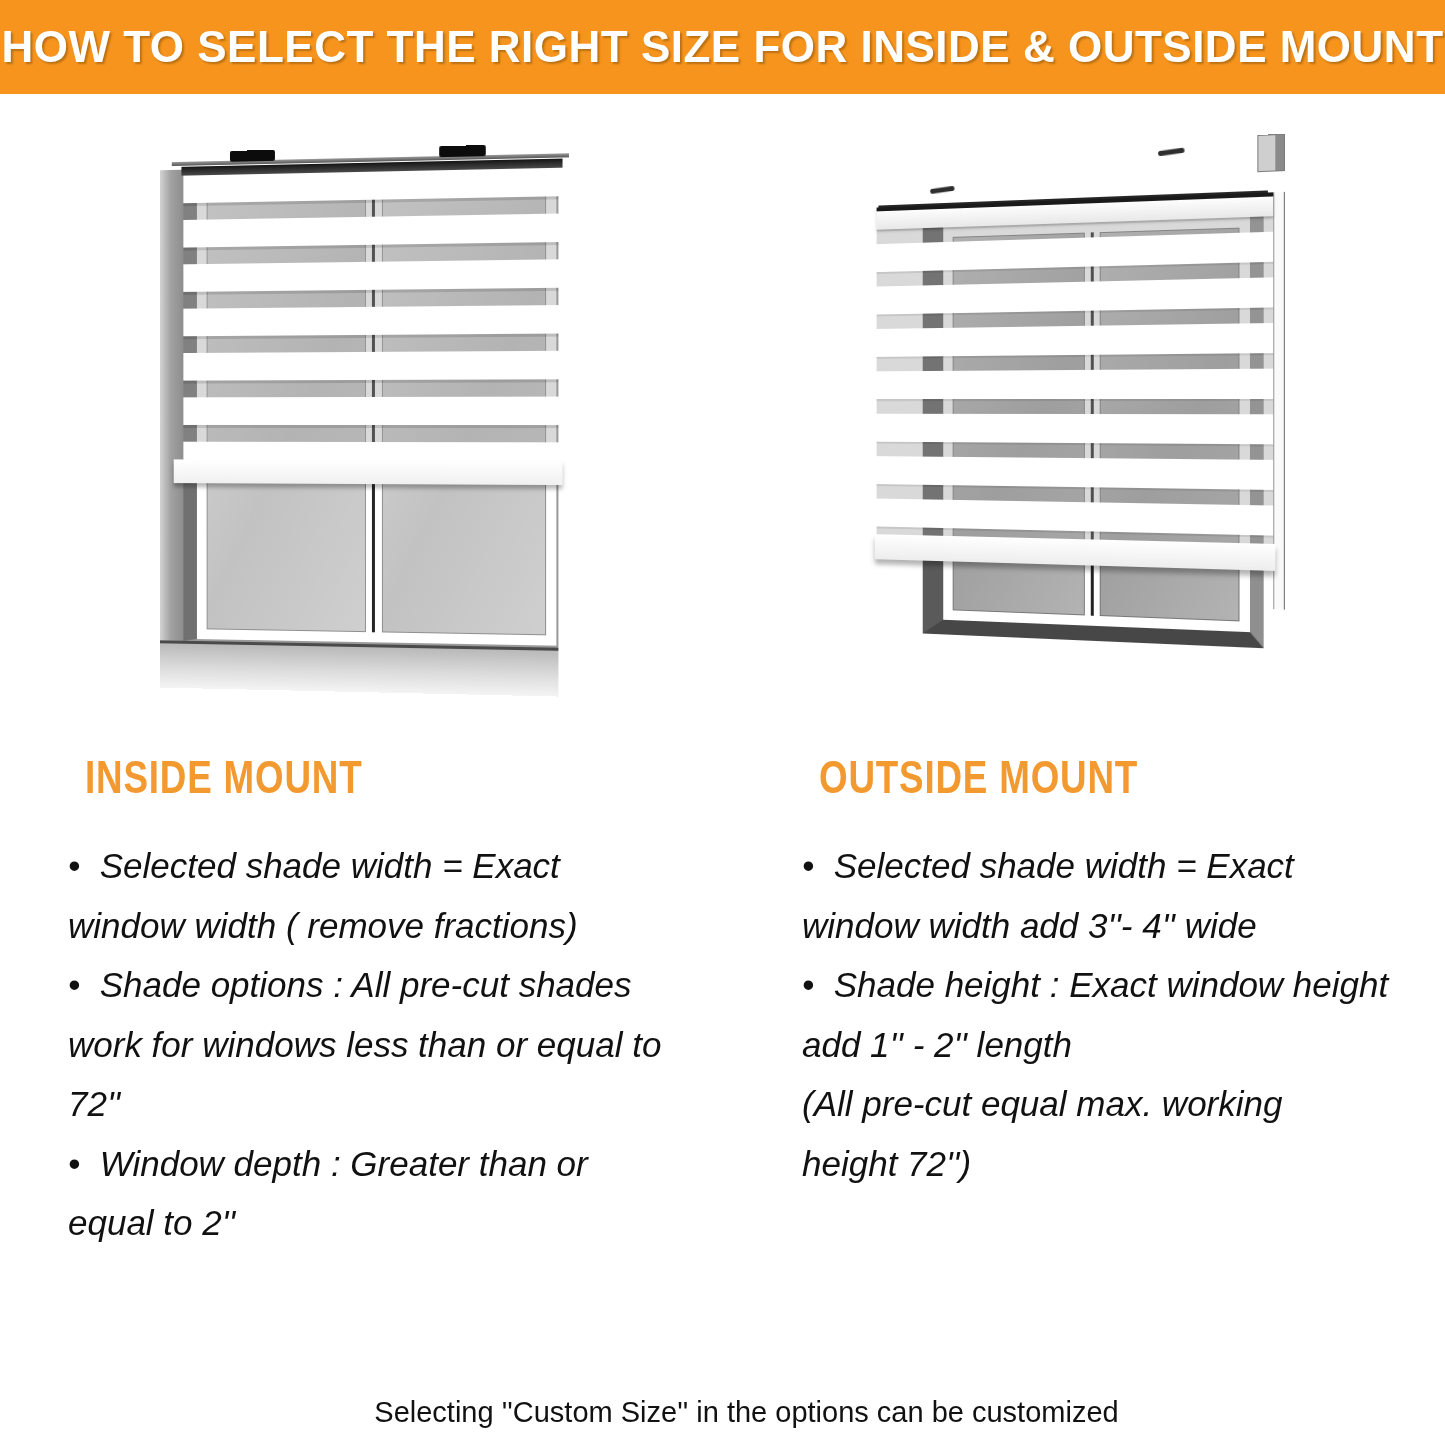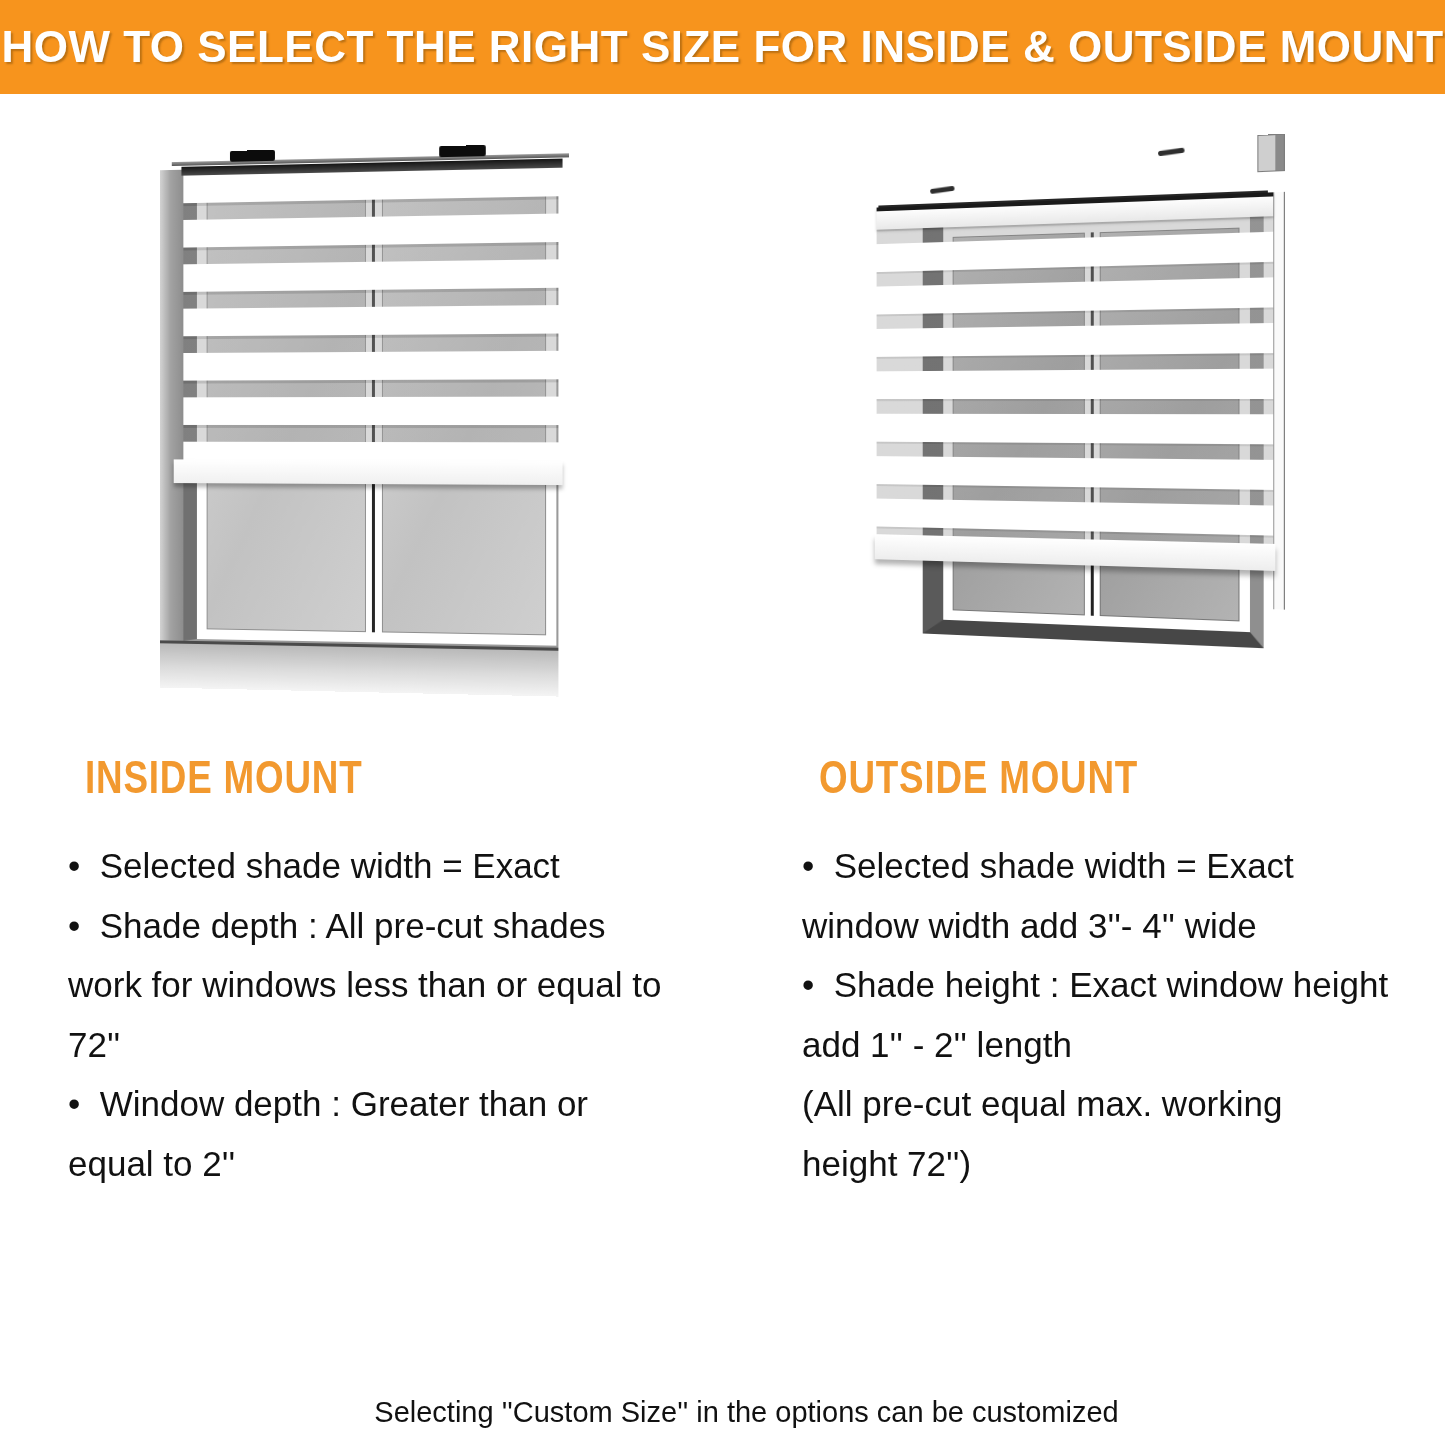--- a/index.html
+++ b/index.html
@@ -93,21 +93,21 @@
   
   .col { position:absolute; top:750px;margin-left:44px; }
   #col-inside  { left:24px;  width:710px; }
   #col-outside { left:758px; width:686px; }
   .col-heading {
     font-size:46px; font-weight:bold; color:#F2992F; letter-spacing:1px;
     white-space:nowrap; transform:scaleX(0.8); transform-origin:left center;
     margin-left:17px;
   }
   .col-lines { margin-top:32px; font-size:35px; line-height:59.5px; color:#111; }
-  .col-lines .line { white-space:pre; }
+  .col-lines .line { white-space:pre;font-style:italic; }
 
   
   .footnote {
     position:absolute; left:0; right:0; top:1396px; text-align:center;
     font-size:29px; color:#111; white-space:pre;padding-left:48px;
   }
 </style>
 </head>
 <body>
 
@@ -149,21 +149,22 @@
     <div class="out-shade">
       <div class="out-bottomrail"></div>
     </div>
     <div class="out-headrail"></div>
   </div>
 
   <section class="col" id="col-inside">
     <h2 class="col-heading">INSIDE MOUNT</h2>
     <div class="col-lines">
       <div class="line">•  Selected shade width = Exact</div>
-      <div class="line">•  Shade depth : All pre-cut shades</div>
+      <div class="line">window width ( remove fractions)</div>
+      <div class="line">•  Shade options : All pre-cut shades</div>
       <div class="line">work for windows less than or equal to</div>
       <div class="line">72''</div>
       <div class="line">•  Window depth : Greater than or</div>
       <div class="line">equal to 2''</div>
     </div>
   </section>
 
   <section class="col" id="col-outside">
     <h2 class="col-heading">OUTSIDE MOUNT</h2>
     <div class="col-lines">

